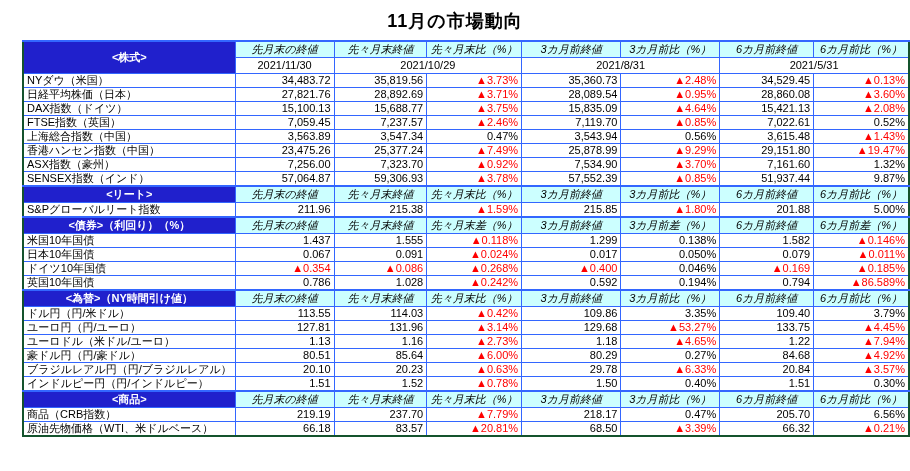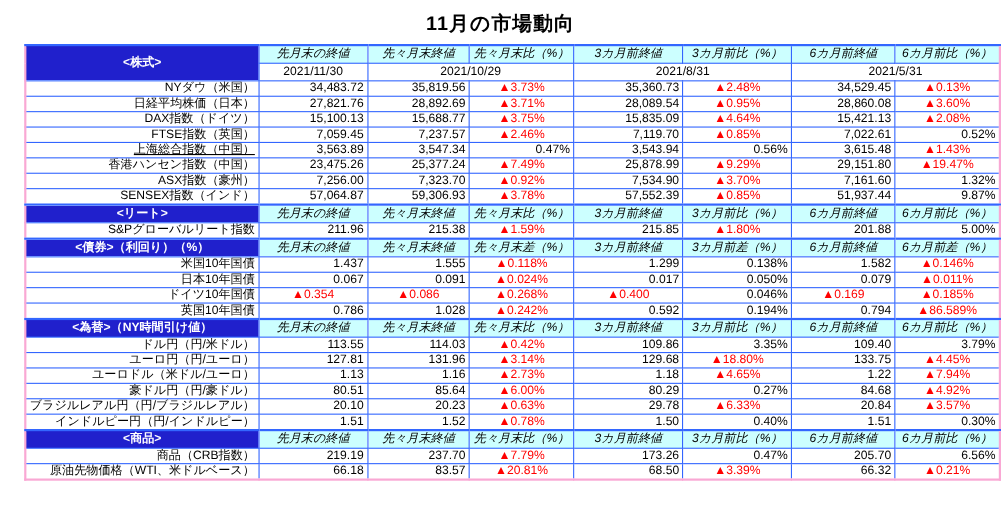--- a/index.html
+++ b/index.html
@@ -7,36 +7,36 @@
     width:910px;height:471px;background:#ffffff;
     font-family:"Liberation Sans","DejaVu Sans",sans-serif;
     color:#000;overflow:hidden;
   }
   .title{
     text-align:center;font-size:18px;font-weight:bold;
     margin:9px 0 7px 0;letter-spacing:1px;
   }
   table.grid{
     border-collapse:collapse;table-layout:fixed;
-    margin-left:22px;border:2px solid #f9a8d4;
+    margin-left:22px;border:2px solid #14532d;
   }
   table.grid td{
     border:1px solid #3366FF;
     font-size:11px;height:13px;line-height:13px;
     padding:0 3px;white-space:nowrap;overflow:hidden;
   }
   td.section-label{
     background:#2020CC;color:#ffffff;font-weight:bold;text-align:center;
   }
   td.col-header{background:#CCFFFF;text-align:center;font-style:italic;}
   td.date-cell{text-align:center;}
-  td.row-label{text-align:right;}
+  td.row-label{text-align:left;}
   td.val{text-align:right;}
-  td.neg{color:#FF0000;text-align:center;}
-  td .u{text-decoration:underline;}
+  td.neg{color:#FF0000;}
+  td .u{}
   
   td.c1,td.c4,td.c6{border-left-width:2px;}
   
   tr.section-start td{border-top-width:2px;}
   tr.header-row td{height:15px;line-height:15px;}
 </style>
 </head>
 <body>
 
 <div class="title">11月の市場動向</div>
@@ -238,21 +238,21 @@
         <td class="val c5">3.35%</td>
         <td class="val c6">109.40</td>
         <td class="val c7">3.79%</td>
       </tr>
       <tr>
         <td class="row-label"><span>ユーロ円（円/ユーロ）</span></td>
         <td class="val c1">127.81</td>
         <td class="val c2">131.96</td>
         <td class="val c3 neg">▲3.14%</td>
         <td class="val c4">129.68</td>
-        <td class="val c5 neg">▲18.80%</td>
+        <td class="val c5 neg">▲53.27%</td>
         <td class="val c6">133.75</td>
         <td class="val c7 neg">▲4.45%</td>
       </tr>
       <tr>
         <td class="row-label"><span>ユーロドル（米ドル/ユーロ）</span></td>
         <td class="val c1">1.13</td>
         <td class="val c2">1.16</td>
         <td class="val c3 neg">▲2.73%</td>
         <td class="val c4">1.18</td>
         <td class="val c5 neg">▲4.65%</td>
@@ -297,21 +297,21 @@
         <td class="col-header c4">3カ月前終値</td>
         <td class="col-header c5">3カ月前比（%）</td>
         <td class="col-header c6">6カ月前終値</td>
         <td class="col-header c7">6カ月前比（%）</td>
       </tr>
       <tr>
         <td class="row-label"><span>商品（CRB指数）</span></td>
         <td class="val c1">219.19</td>
         <td class="val c2">237.70</td>
         <td class="val c3 neg">▲7.79%</td>
-        <td class="val c4">173.26</td>
+        <td class="val c4">218.17</td>
         <td class="val c5">0.47%</td>
         <td class="val c6">205.70</td>
         <td class="val c7">6.56%</td>
       </tr>
       <tr>
         <td class="row-label"><span>原油先物価格（WTI、米ドルベース）</span></td>
         <td class="val c1">66.18</td>
         <td class="val c2">83.57</td>
         <td class="val c3 neg">▲20.81%</td>
         <td class="val c4">68.50</td>

